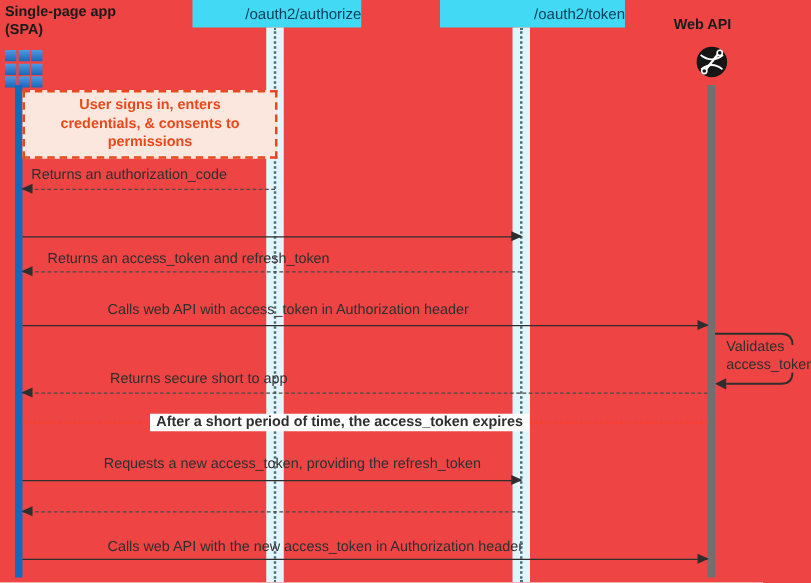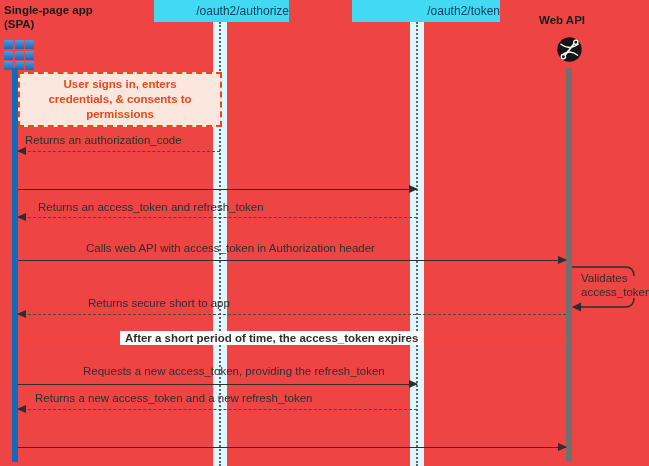--- a/index.html
+++ b/index.html
@@ -123,24 +123,24 @@
   <div class="abs red-dots" style="left:18px;top:337px;width:103px;"></div>
   <div class="abs red-dots" style="left:365px;top:337px;width:201px;"></div>
   <div class="abs msg-label sep-label" style="left:120px;top:331px;font-weight:bold;">After a short period of time, the access_token expires</div>
 
   <div class="abs msg-label" style="left:35px;top:364px;margin-left:48px;">Requests a new access_token, providing the refresh_token</div>
   <div class="abs arrow solid" style="left:18px;top:384px;width:399px;">
     <div class="shaft"></div>
       <div class="ah-r"></div>
   </div>
 
-  <div class="abs msg-label" style="left:35px;top:391px;">Returns a new access_token and a new refresh_token</div>
   <div class="abs arrow dashed" style="left:18px;top:409px;width:399px;">
     <div class="shaft"></div>
       <div class="ah-l"></div>
   </div>
 
+  <div class="abs msg-label" style="left:86px;top:431px;">Calls web API with the new access_token in Authorization header</div>
   <div class="abs arrow solid" style="left:18px;top:447px;width:548px;">
     <div class="shaft"></div>
       <div class="ah-r"></div>
   </div>
 
 </div>
 
 </body></html>

